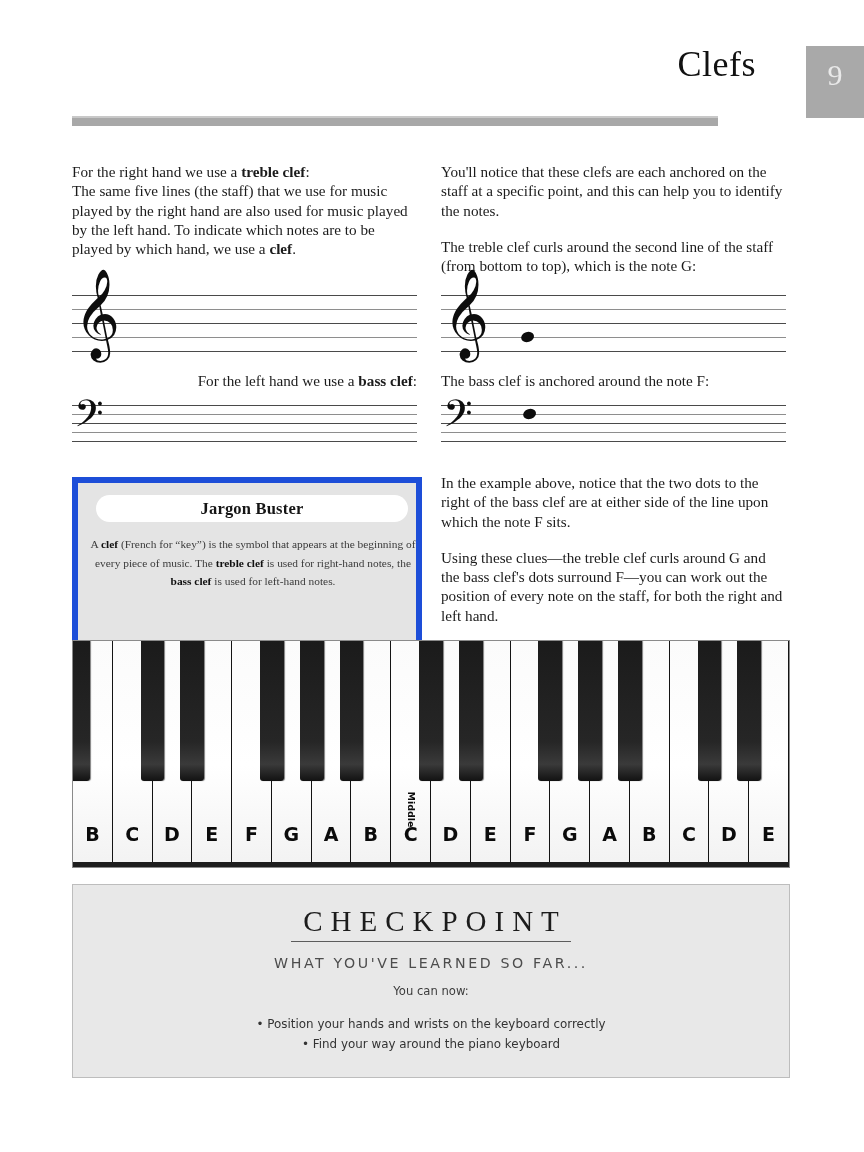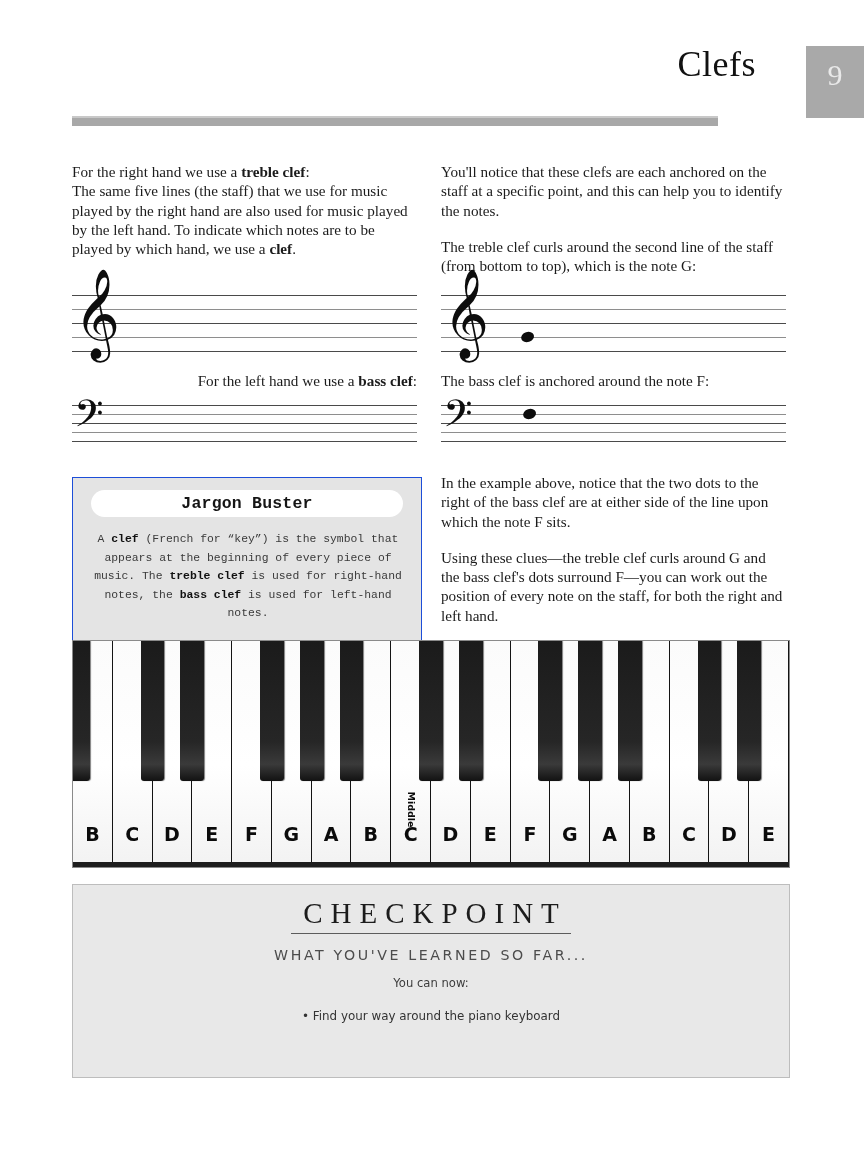--- a/index.html
+++ b/index.html
@@ -107,23 +107,23 @@
   }
 
   
   .jargon-box {
     position: absolute;
     left: 72px;
     top: 477px;
     width: 350px;
     height: 177px;
     background: #e4e4e4;
-    border: 1px solid #1d4ed8;
-    box-sizing: border-box;
-    font-family: Liberation Mono, monospace;
+    border: 6px solid #1d4ed8;
+    box-sizing: border-box;
+    font-family: Liberation Serif, serif;
   }
   .jargon-pill {
     position: absolute;
     left: 18px;
     top: 12px;
     width: 312px;
     height: 27px;
     background: #ffffff;
     border-radius: 14px;
     display: flex;
@@ -215,21 +215,21 @@
     top: 884px;
     width: 718px;
     height: 194px;
     background: #e8e8e8;
     border: 1px solid #bdbdbd;
     box-sizing: border-box;
     font-family: "DejaVu Sans", "Liberation Sans", sans-serif;
     text-align: center;
   }
   .cp-title {
-    margin-top: 14px;
+    margin-top: 22px;
     font-family: "Liberation Serif", "DejaVu Serif", serif;
     font-size: 29px;
     letter-spacing: 8px;
     color: #1c1c1c;
     display: inline-block;
     border-bottom: 1px solid #5c5c5c;
     padding: 0 4px 5px 12px;
     line-height: 1;
   }
   .cp-sub {
@@ -405,15 +405,16 @@
     <div class="bkey" style="left: 624.511px; width: 23.8667px;"></div>
     <div class="bkey" style="left: 664.289px; width: 23.8667px;"></div>
     <div class="bkey" style="left: -7.16px; width: 23.8667px;"></div>
   </div>
 
 <div class="checkpoint">
   <div class="cp-title">CHECKPOINT</div>
   <div class="cp-sub">WHAT YOU'VE LEARNED SO FAR...</div>
   <div class="cp-intro">You can now:</div>
   <div class="cp-list" id="cp-list">
+      <div>• Position your hands and wrists on the keyboard correctly</div>
       <div>• Find your way around the piano keyboard</div>
     </div>
 </div>
 
 </body></html>

